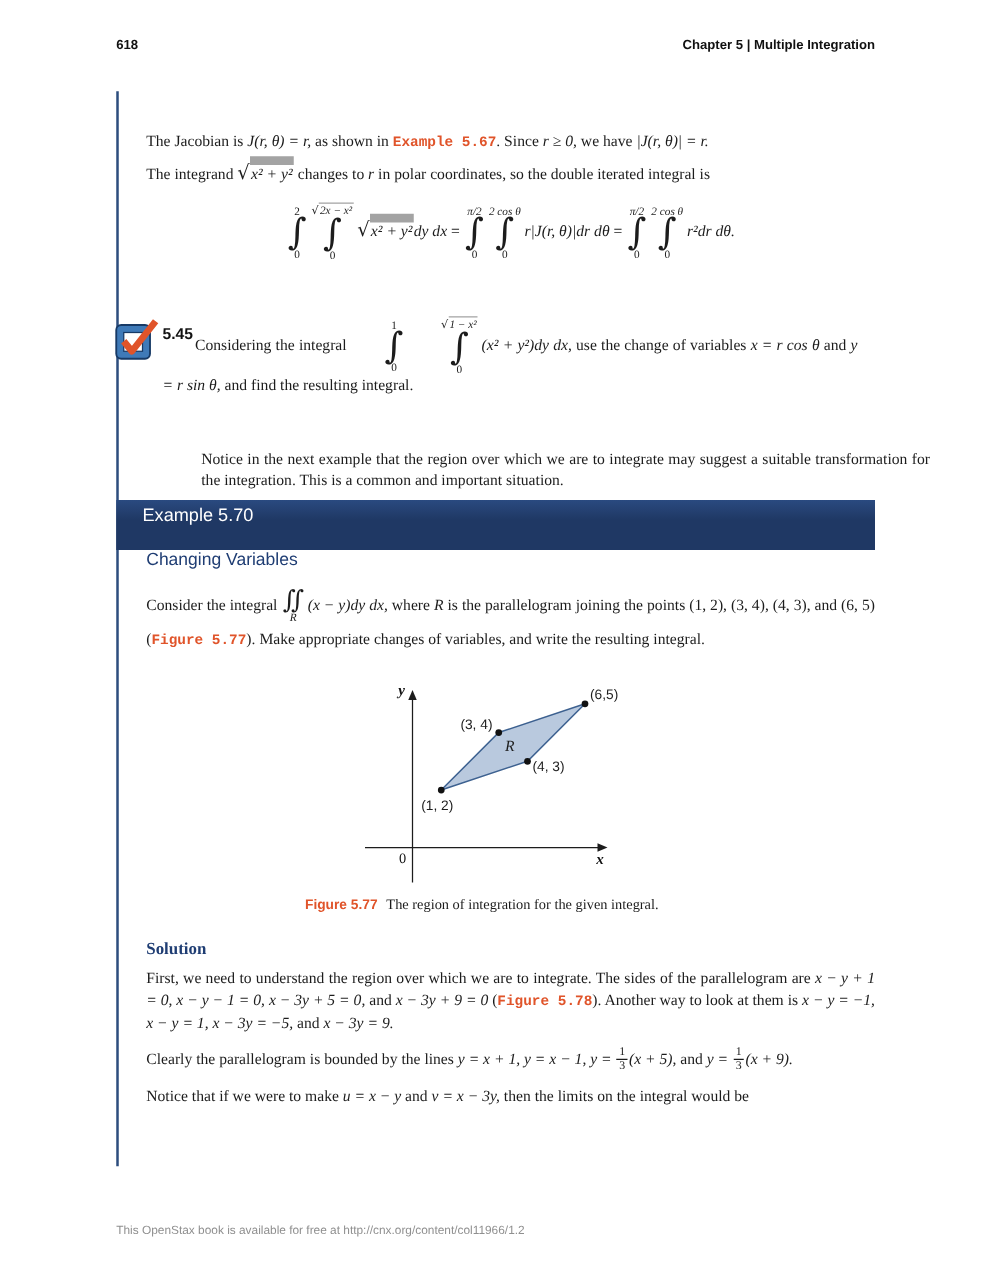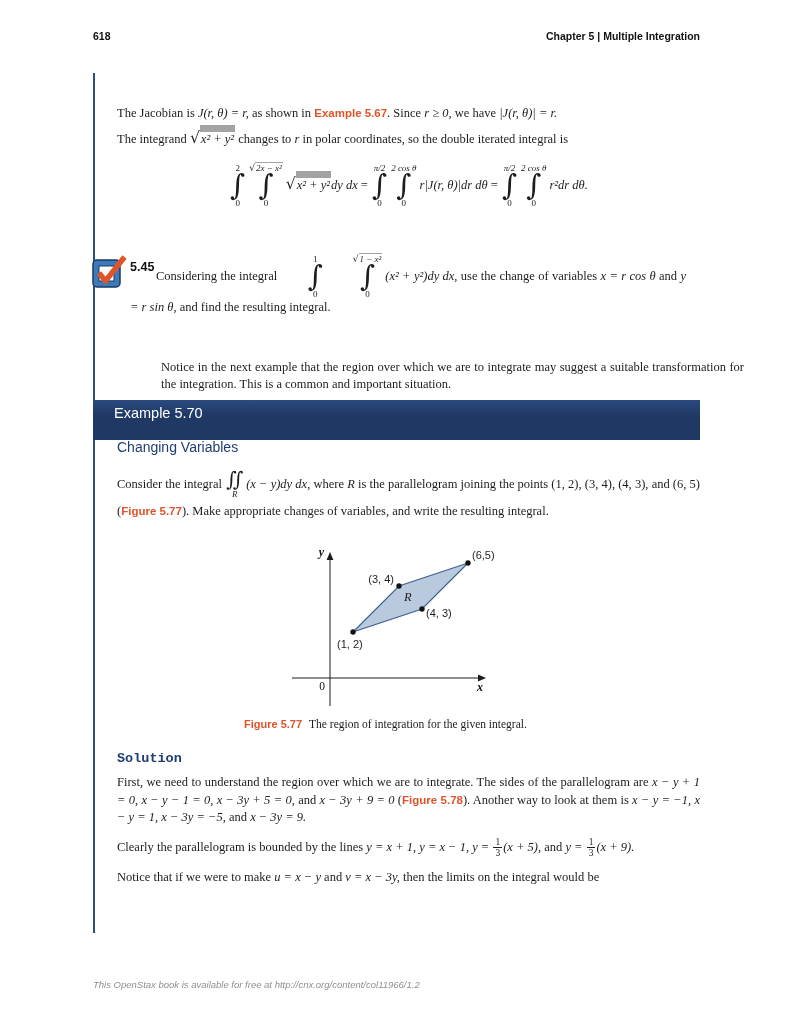--- a/index.html
+++ b/index.html
@@ -4,30 +4,30 @@
 <style>
   * { margin:0; padding:0; box-sizing:border-box; }
   html,body { background:#ffffff; }
   body { width:791px; height:1024px; position:relative; overflow:hidden;
          font-family:"Liberation Serif", serif; color:#1c1c1c; }
 
   .abs { position:absolute; }
 
   
   .hdr { font-family:"Liberation Sans", sans-serif; font-weight:bold; font-size:10.5px; color:#111; }
-  .footer { font-family:"Liberation Sans", sans-serif; font-size:9.5px; color:#8f8f8f;font-style:italic; }
+  .footer { font-family:"Liberation Sans", sans-serif; font-size:9.5px; color:#8f8f8f; }
 
   
   .vrule { left:93px; top:73px; width:2px; height:860px; background:#2d4d7e; }
 
   
   .para { font-size:12.5px; line-height:17px; width:583px; }
   .just { text-align:justify; }
   .m { font-style:italic; }
-  .lnk { font-family:Liberation Sans, sans-serif; font-weight:bold; color:#e0542a; font-size:11.5px; cursor:pointer; }
+  .lnk { font-family:Liberation Mono, monospace; font-weight:bold; color:#e0542a; font-size:11.5px; cursor:pointer; }
 
   
   .rs { font-family:"DejaVu Serif", serif; font-style:normal; }
   .rs.big { font-size:1.25em; }
   .rc { border-top:7px solid #a3a3a3; padding:0 1px; }
 
   
   .int { display:inline-flex; flex-direction:column; align-items:center; justify-content:center;
          vertical-align:middle; margin:0 3px 0 1px; }
   .int .lim { font-size:9px; line-height:1.2; font-family:"Liberation Serif", serif; white-space:nowrap; }
@@ -46,21 +46,21 @@
   
   .cp-num { font-family:"Liberation Sans", sans-serif; font-weight:bold; font-size:12.5px; color:#111; }
   .cp-body { text-indent:26px; width:556px; }
 
   
   .banner { left:93px; top:400px; width:607px; height:40px;
             background:linear-gradient(#2a4a80, #1f3864 40%);
             color:#ffffff; font-family:"Liberation Sans", sans-serif;
             font-size:14.5px; line-height:27px; padding-left:21px; }
   .subhead { font-family:"Liberation Sans", sans-serif; font-weight:normal; font-size:14px; color:#1f3d73; }
-  .solhead { font-family:Liberation Mono, monospace; font-weight:bold; font-size:13.5px; color:#1f3d73; }
+  .solhead { font-family:Liberation Serif, serif; font-weight:bold; font-size:13.5px; color:#1f3d73; }
 
   
   .vlab { font-family:"Liberation Sans", sans-serif; font-size:11px; fill:#1d1d1d; }
   .rlab { font-family:"Liberation Serif", serif; font-style:italic; font-size:12.5px; fill:#1d1d1d; }
   .alab { font-family:"Liberation Serif", serif; font-style:italic; font-weight:bold; font-size:12px; fill:#111; }
   .olab { font-family:"Liberation Serif", serif; font-size:11.5px; fill:#111; }
 
   .cap-label { font-family:"Liberation Sans", sans-serif; font-weight:bold; font-size:11px; color:#e0542a; }
   .cap-text { font-size:11.5px; color:#1c1c1c; margin-left:7px; }
 </style>

